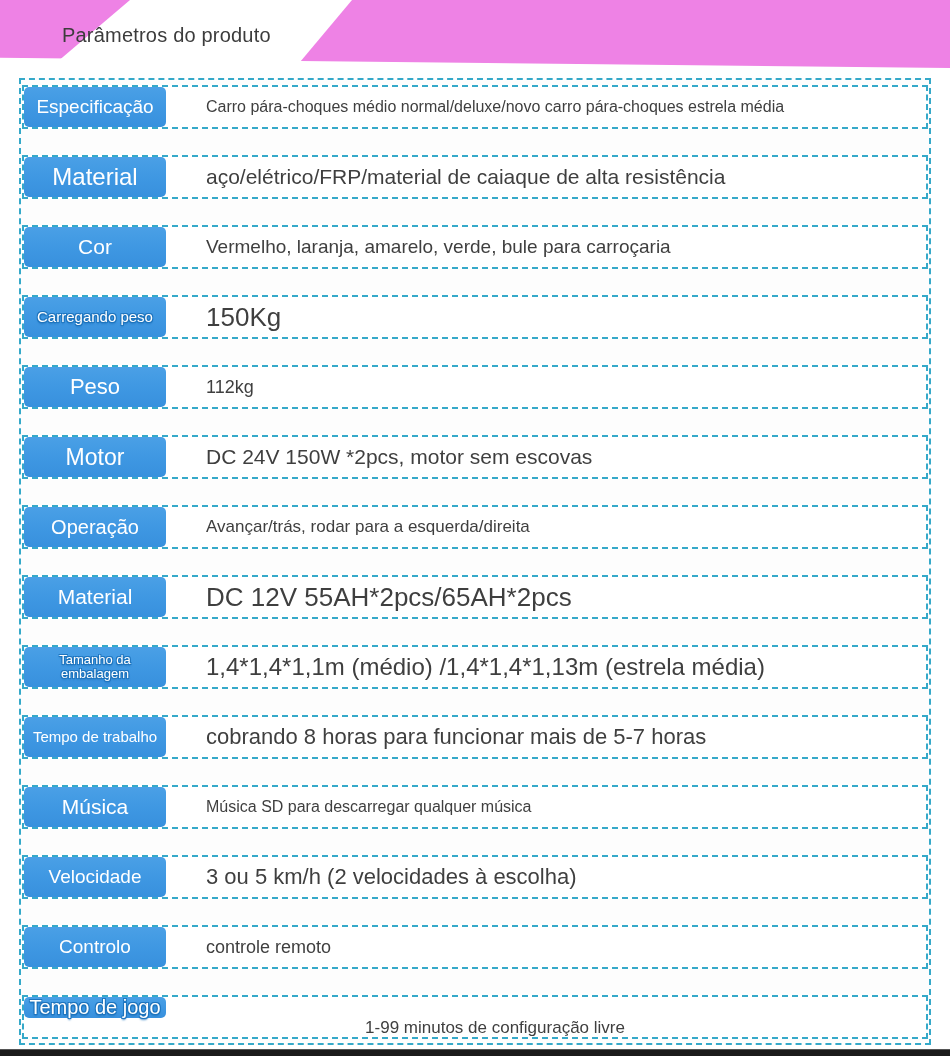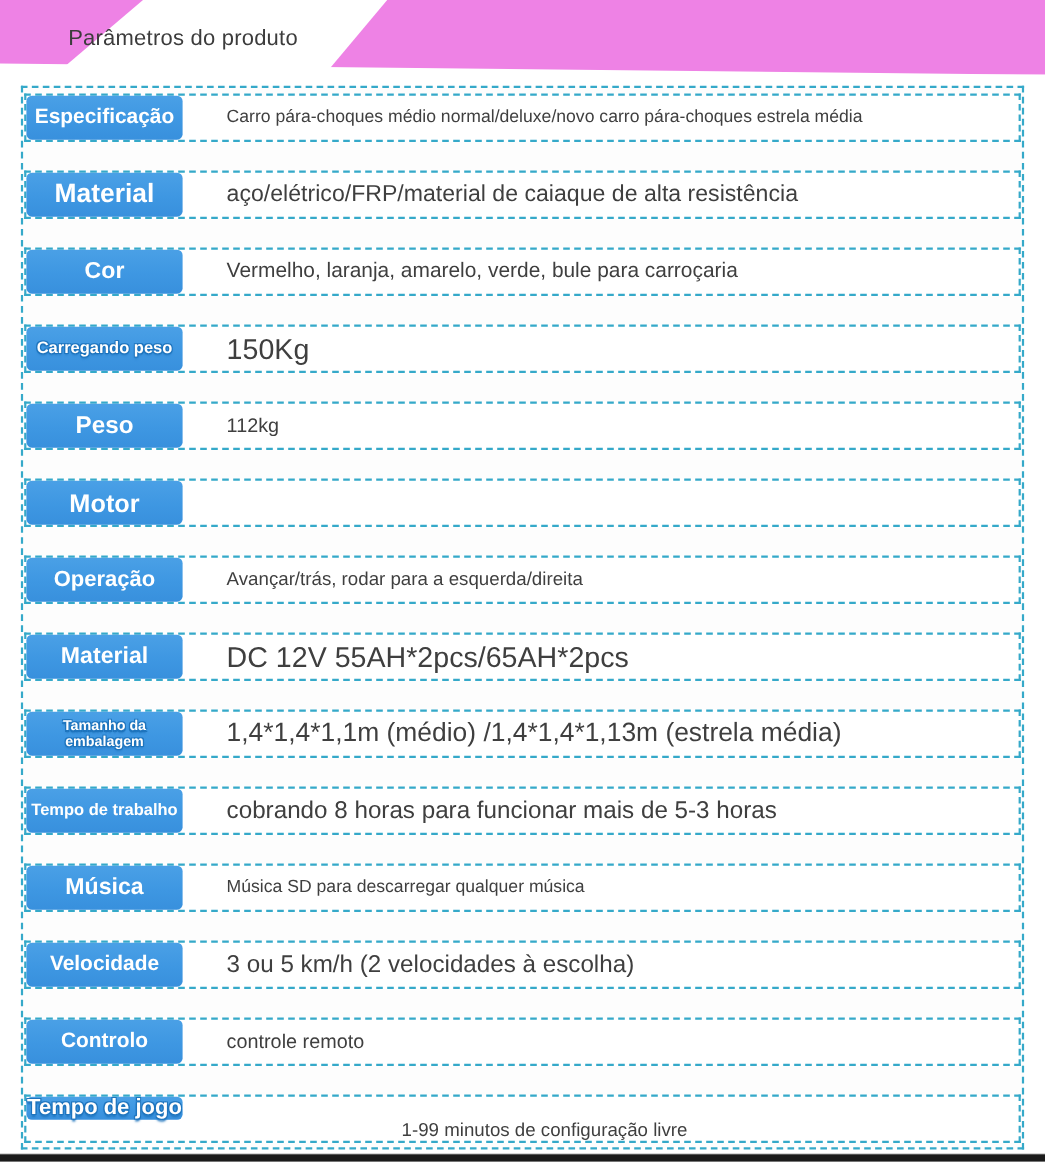--- a/index.html
+++ b/index.html
@@ -24,21 +24,21 @@
 
   
   .table{position:absolute;left:19px;top:78px;width:912px;
     border:2px dashed var(--dash);padding:5px 1px 4px 1px;background:#fdfdfd;}
   .row{display:flex;align-items:center;height:44px;background:#ffffff;
     border:2px dashed var(--dash);margin-bottom:26px;}
   .row:last-child{margin-bottom:0;flex-direction:column;}
   .label{width:142px;flex-shrink:0;align-self:stretch;display:flex;
     align-items:center;justify-content:center;text-align:center;
     background:linear-gradient(180deg,#4aa0e6 0%,var(--labelBlue) 55%,#3890dd 100%);
-    border-radius:5px;color:#ffffff;font-weight:bold;line-height:1.05;}
+    border-radius:5px;color:#ffffff;font-weight:normal;line-height:1.05;}
   .value{padding-left:40px;color:var(--text);white-space:nowrap;}
 
   
   .r1 .label{font-size:19px}  .r1 .value{font-size:16px}
   .r2 .label{font-size:24px}  .r2 .value{font-size:21px}
   .r3 .label{font-size:21px}  .r3 .value{font-size:19px}
   .r4 .label{font-size:15px}  .r4 .value{font-size:26px}
   .r5 .label{font-size:22px}  .r5 .value{font-size:18px}
   .r6 .label{font-size:23px}  .r6 .value{font-size:21px}
   .r7 .label{font-size:20px}  .r7 .value{font-size:17px}
@@ -83,36 +83,37 @@
   <div class="row r4 outline">
     <div class="label">Carregando peso</div>
     <div class="value">150Kg</div>
   </div>
   <div class="row r5">
     <div class="label">Peso</div>
     <div class="value">112kg</div>
   </div>
   <div class="row r6">
     <div class="label">Motor</div>
+    <div class="value">DC 24V 150W *2pcs, motor sem escovas</div>
   </div>
   <div class="row r7">
     <div class="label">Operação</div>
     <div class="value">Avançar/trás, rodar para a esquerda/direita</div>
   </div>
   <div class="row r8">
     <div class="label">Material</div>
     <div class="value">DC 12V 55AH*2pcs/65AH*2pcs</div>
   </div>
   <div class="row r9 outline">
     <div class="label">Tamanho da embalagem</div>
     <div class="value">1,4*1,4*1,1m (médio) /1,4*1,4*1,13m (estrela média)</div>
   </div>
   <div class="row r10">
     <div class="label">Tempo de trabalho</div>
-    <div class="value">cobrando 8 horas para funcionar mais de 5-3 horas</div>
+    <div class="value">cobrando 8 horas para funcionar mais de 5-7 horas</div>
   </div>
   <div class="row r11">
     <div class="label">Música</div>
     <div class="value">Música SD para descarregar qualquer música</div>
   </div>
   <div class="row r12">
     <div class="label">Velocidade</div>
     <div class="value">3 ou 5 km/h (2 velocidades à escolha)</div>
   </div>
   <div class="row r13">

